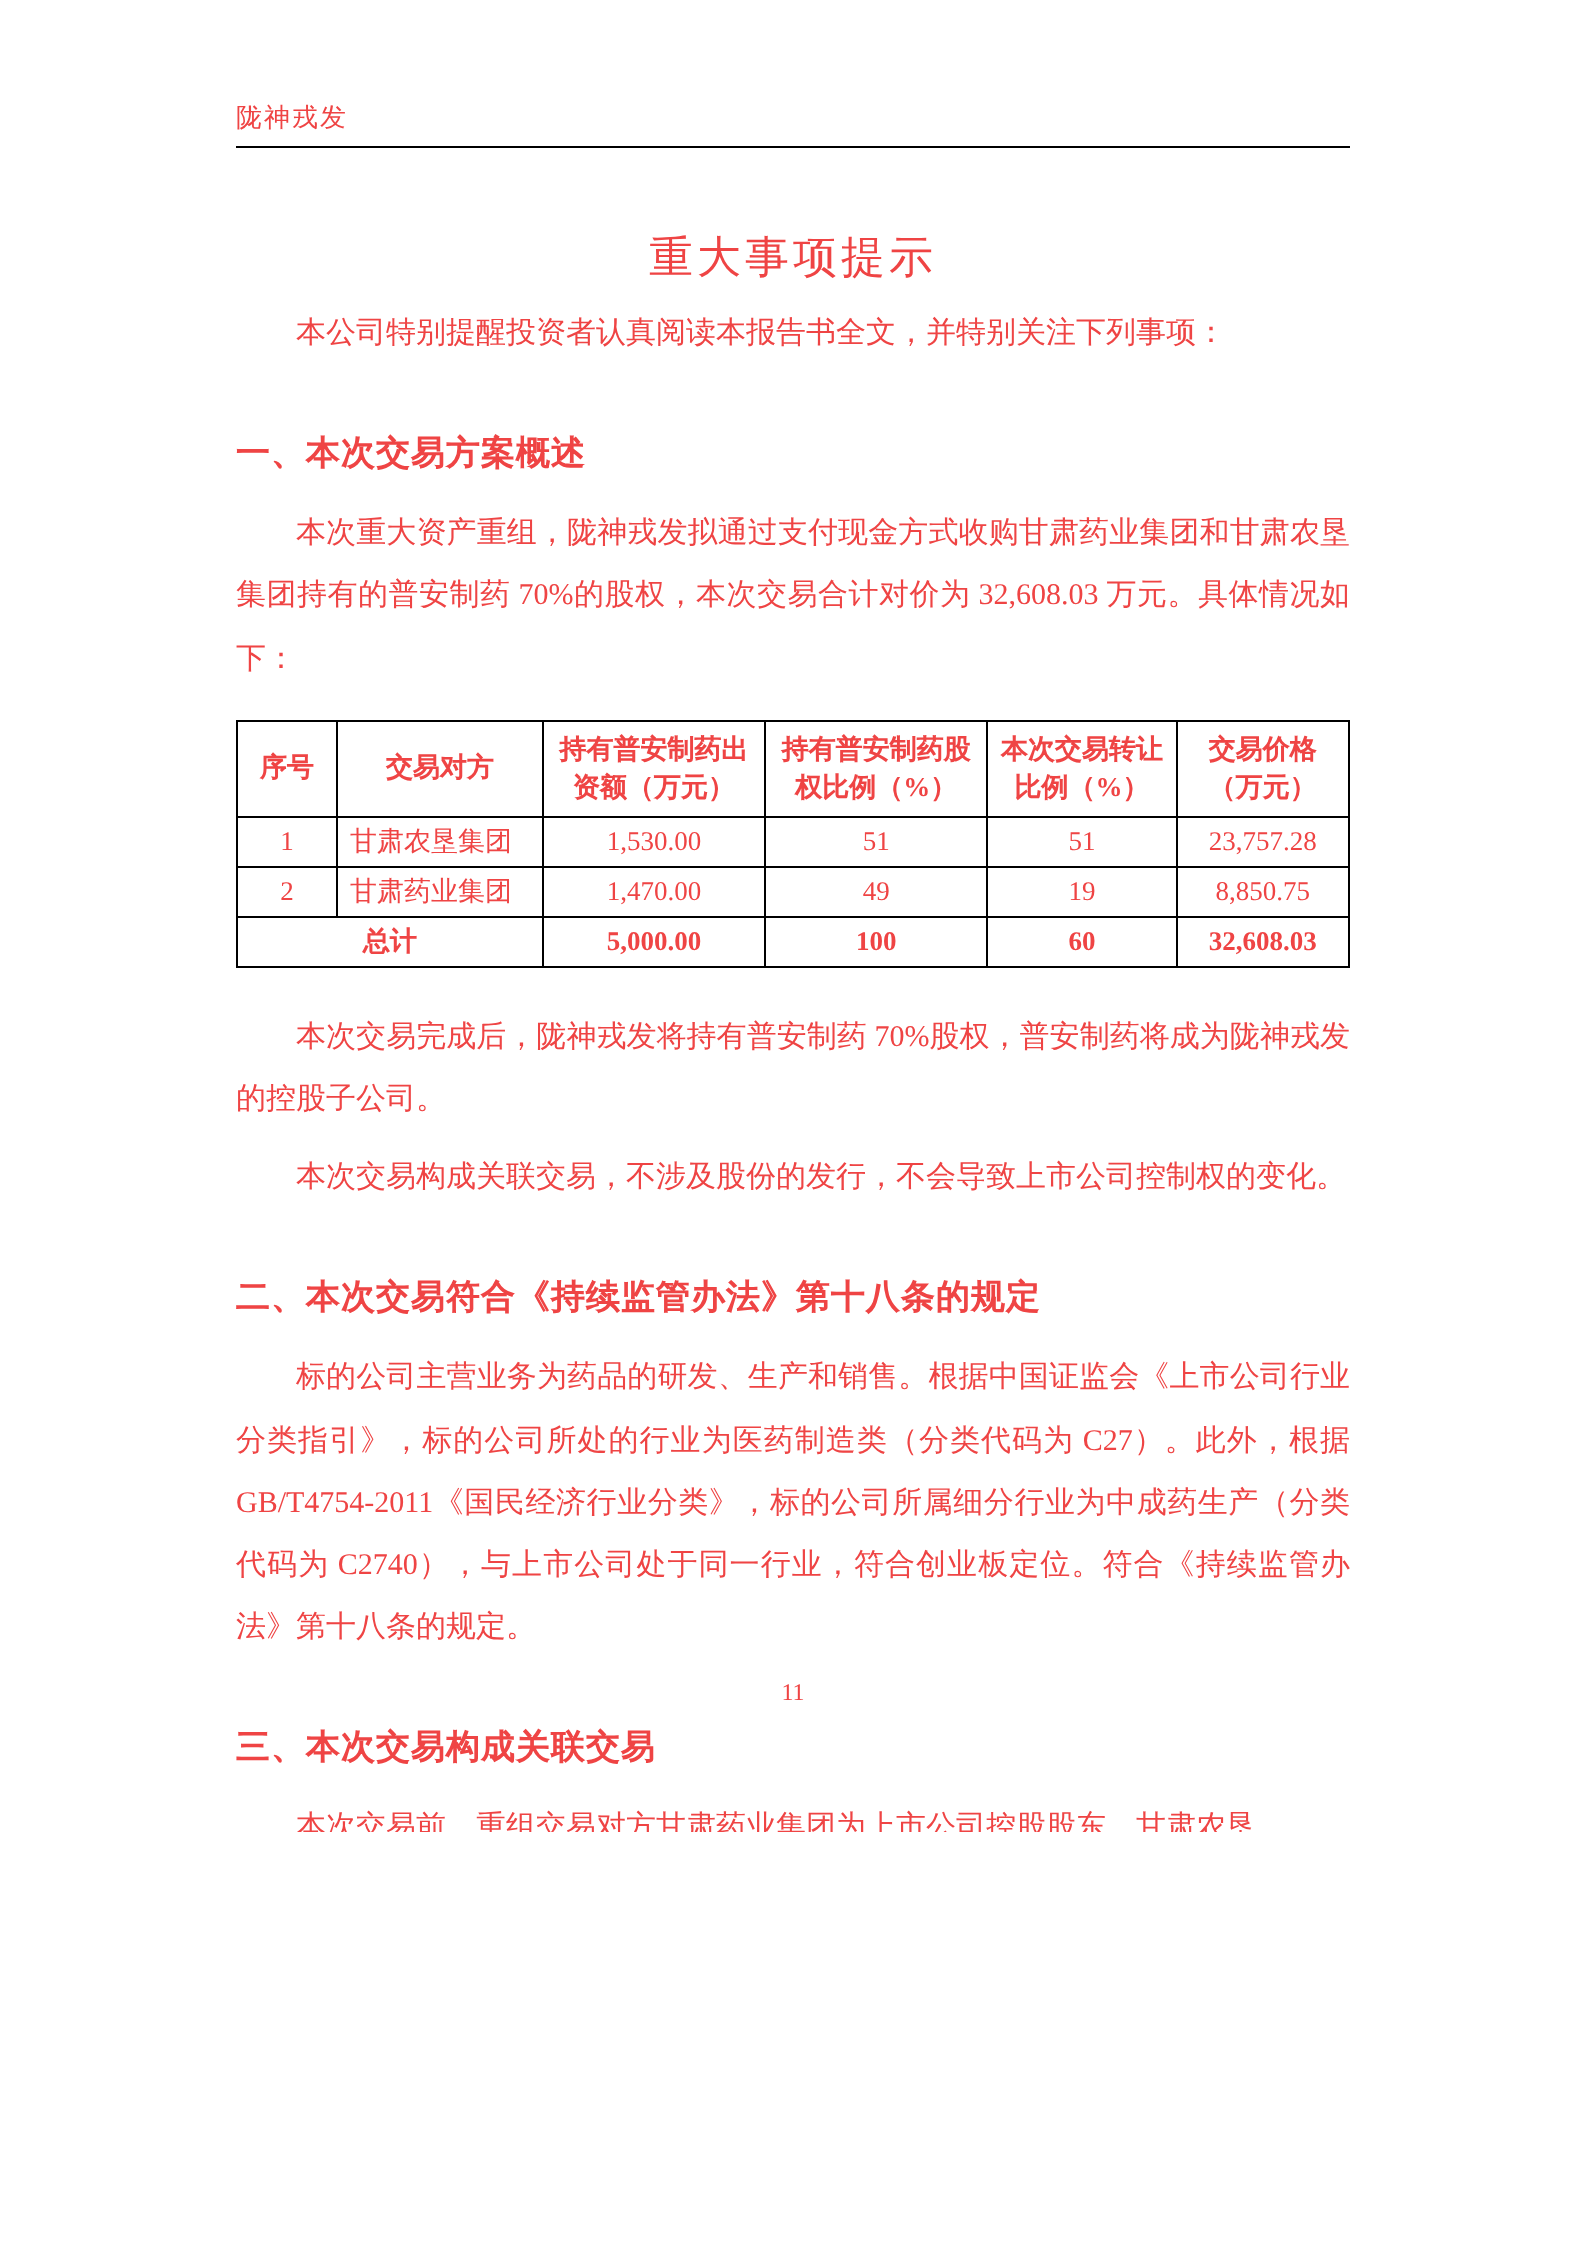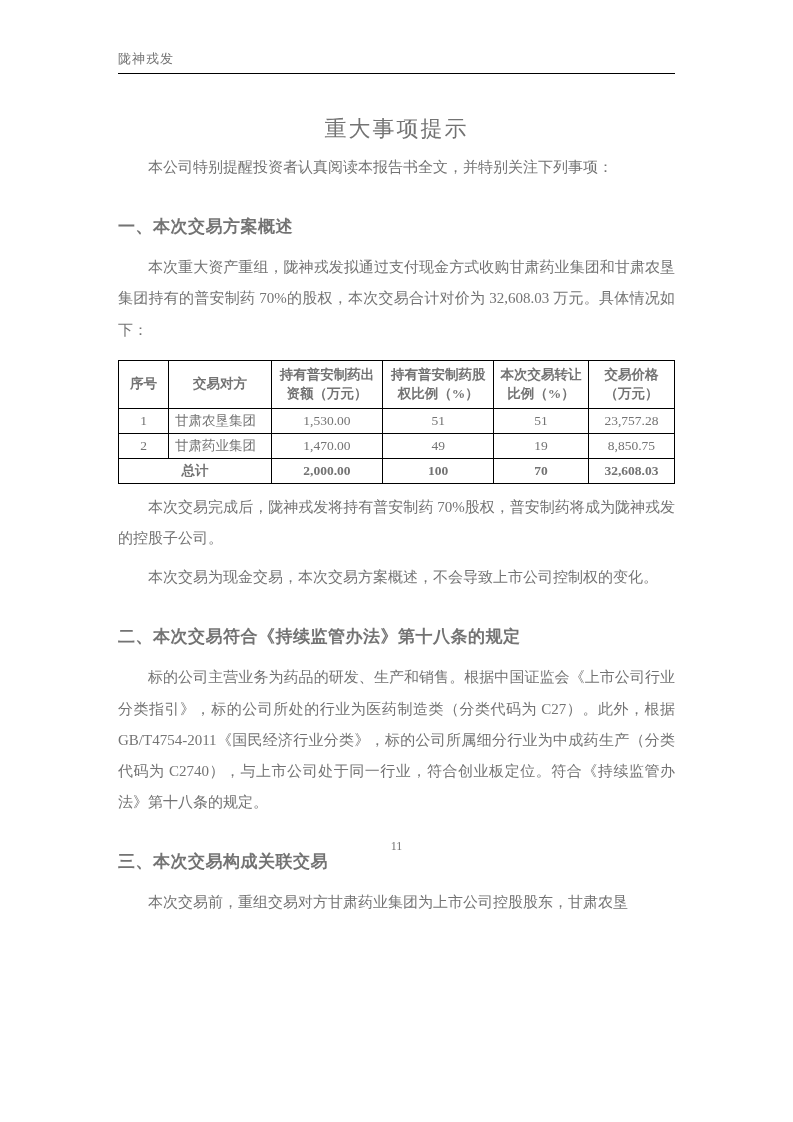--- a/index.html
+++ b/index.html
@@ -2,21 +2,21 @@
 <html><head>
 <meta charset="utf-8">
 <style>
   * { margin: 0; padding: 0; box-sizing: border-box; }
   html, body { background: #ffffff; }
   .page {
     width: 793px;
     height: 916px;
     margin: 0 auto;
     background: #ffffff;
-    color: #737373;
+    color: #ef4444;
     font-family: "Liberation Serif", "DejaVu Serif", serif;
     position: relative;
     overflow: hidden;
   }
   .content {
     padding: 0 118px;
   }
   
   .doc-header {
     padding-top: 50px;
@@ -55,21 +55,21 @@
     font-size: 17px;
     margin-top: 32px;
     margin-bottom: 14px;
     letter-spacing: 0.5px;
   }
   
   table.deal-table {
     width: 100%;
     border-collapse: collapse;
     margin-top: 14px;
-    margin-bottom: 8px;
+    margin-bottom: 20px;
     font-size: 13.5px;
   }
   table.deal-table th,
   table.deal-table td {
     border: 1px solid #000;
     padding: 3px 4px;
     text-align: center;
     vertical-align: middle;
   }
   table.deal-table th {
@@ -152,30 +152,30 @@
         <tr>
           <td>2</td>
           <td class="cell-left">甘肃药业集团</td>
           <td>1,470.00</td>
           <td>49</td>
           <td>19</td>
           <td>8,850.75</td>
         </tr>
         <tr class="total-row">
           <td colspan="2">总计</td>
-          <td>2,000.00</td>
+          <td>5,000.00</td>
           <td>100</td>
-          <td>70</td>
+          <td>60</td>
           <td>32,608.03</td>
         </tr>
       </tbody>
     </table>
 
     <p class="body-text">本次交易完成后，陇神戎发将持有普安制药 70%股权，普安制药将成为陇神戎发的控股子公司。</p>
-    <p class="body-text">本次交易为现金交易，本次交易方案概述，不会导致上市公司控制权的变化。</p>
+    <p class="body-text">本次交易构成关联交易，不涉及股份的发行，不会导致上市公司控制权的变化。</p>
 
     <h2 class="section-heading">二、本次交易符合《持续监管办法》第十八条的规定</h2>
 
     <p class="body-text">标的公司主营业务为药品的研发、生产和销售。根据中国证监会《上市公司行业分类指引》，标的公司所处的行业为医药制造类（分类代码为 C27）。此外，根据 GB/T4754-2011《国民经济行业分类》，标的公司所属细分行业为中成药生产（分类代码为 C2740），与上市公司处于同一行业，符合创业板定位。符合《持续监管办法》第十八条的规定。</p>
 
     <h2 class="section-heading">三、本次交易构成关联交易</h2>
 
     <p class="body-text">本次交易前，重组交易对方甘肃药业集团为上市公司控股股东，甘肃农垦</p>
 
   </div>

